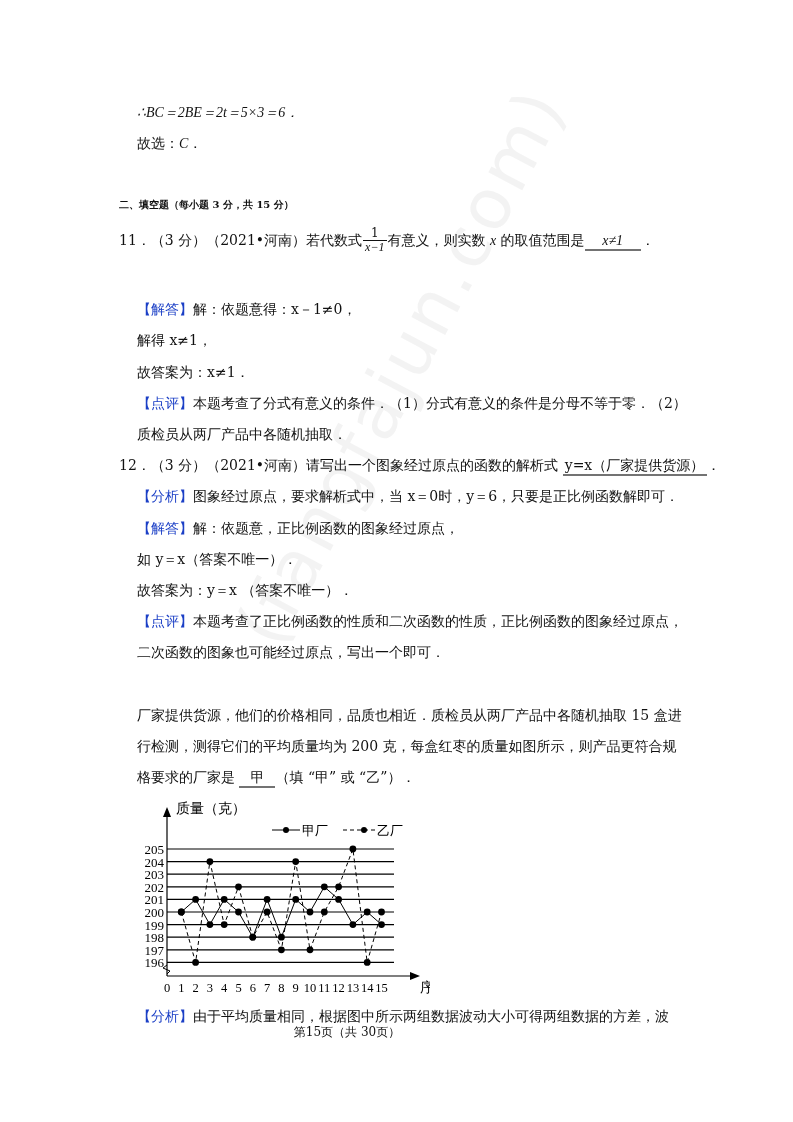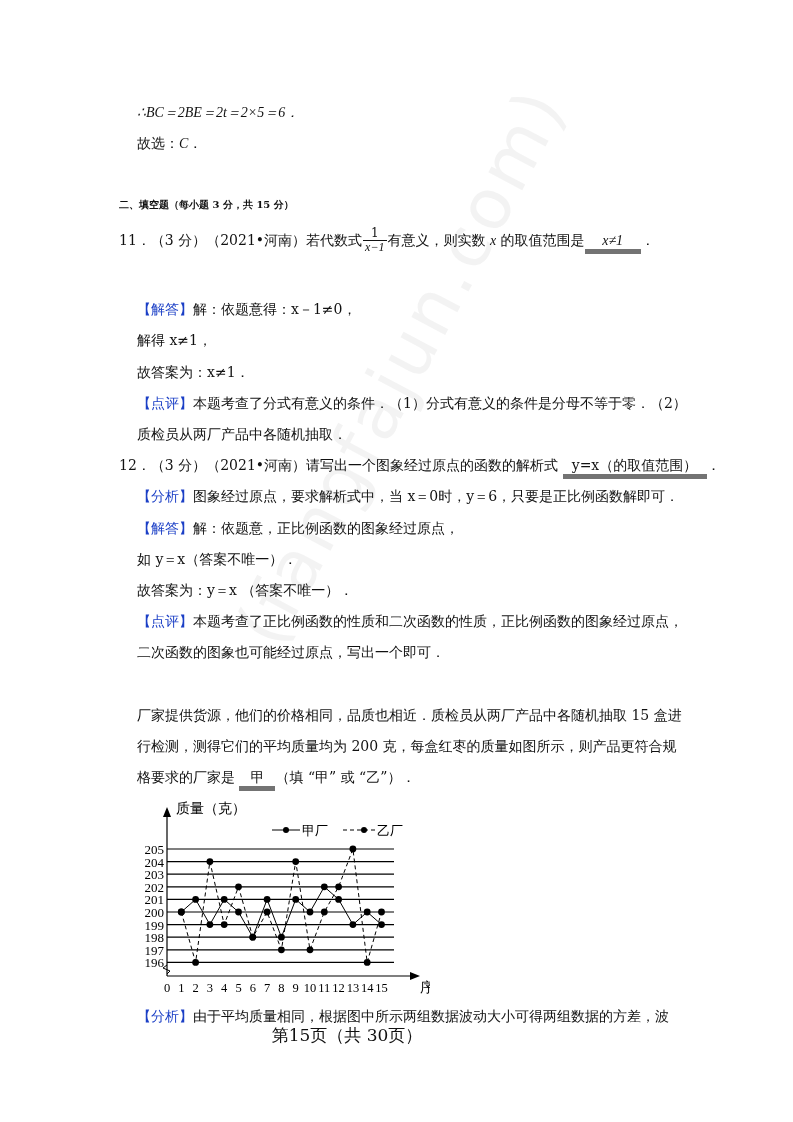--- a/index.html
+++ b/index.html
@@ -3,40 +3,40 @@
 <meta charset="utf-8">
 <style>
   html, body { margin: 0; padding: 0; background: #ffffff; }
   body { width: 793px; height: 1122px; position: relative; overflow: hidden;
          font-family: "DejaVu Serif", "Liberation Serif", serif; color: #111; }
   .page { position: absolute; left: 0; top: 0; width: 793px; height: 1122px; }
   .line { position: absolute; font-size: 14px; line-height: 20px; white-space: nowrap; }
   .i { font-family: "Liberation Serif", serif; font-style: italic; }
   .lbl { color: #1b3fc6; }
   .sec { font-weight: bold; font-size: 10px; }
-  .blank { display: inline-block; border-bottom: 5px solid #737373; text-align: center; line-height: 17px; }
+  .blank { display: inline-block; border-bottom: 2px solid #737373; text-align: center; line-height: 17px; }
   .frac { display: inline-block; vertical-align: middle; text-align: center; font-size: 12px; line-height: 13px; margin: 0 1px; }
   .frac .num { display: block; border-bottom: 1px solid #111; padding: 0 2px; }
   .frac .den { display: block; padding: 0 2px; }
-  .footer { position: absolute; top: 1024px; left: 0; width: 694px; text-align: center; font-size: 17px; }
+  .footer { position: absolute; top: 1024px; left: 0; width: 694px; text-align: center; font-size: 12px; }
   .watermark { position: absolute; left: 220px; top: 620px; transform: rotate(-62deg); transform-origin: left top;
                font-family: "DejaVu Sans", sans-serif; font-size: 70px; color: rgba(180,180,180,0.16);
                white-space: nowrap; pointer-events: none; letter-spacing: 4px; }
   .chart { position: absolute; left: 130px; top: 795px; }
   .chart text { font-family: "Liberation Serif", serif; }
 </style>
 </head>
 <body>
 
 <div class="page">
 
   <div class="watermark">(fangfajun.com)</div>
 
   <div class="line" style="left:137px;top:102px">
-    <span class="i">∴BC＝2BE＝2t＝2×5＝6．</span>
+    <span class="i">∴BC＝2BE＝2t＝5×3＝6．</span>
   </div>
   <div class="line" style="left:137px;top:133px">
     <span>故选：</span><span class="i">C</span><span>．</span>
   </div>
 
   <div class="line sec" style="left:119px;top:195px">二、填空题（每小题 3 分，共 15 分）</div>
 
   <div class="line" style="left:119px;top:227px">
     <span>11．（3 分）（2021•河南）若代数式</span><span class="frac"><span class="num">1</span><span class="den i">x−1</span></span><span>有意义，则实数 </span><span class="i">x</span><span> 的取值范围是</span><span class="blank i" style="width:56px">x≠1</span><span>．</span>
   </div>
@@ -44,21 +44,21 @@
     <span class="lbl">【解答】</span><span>解：依题意得：x－1≠0，</span>
   </div>
   <div class="line" style="left:137px;top:330px">解得 x≠1，</div>
   <div class="line" style="left:137px;top:362px">故答案为：x≠1．</div>
   <div class="line" style="left:137px;top:393px">
     <span class="lbl">【点评】</span><span>本题考查了分式有意义的条件．（1）分式有意义的条件是分母不等于零．（2）</span>
   </div>
   <div class="line" style="left:137px;top:424px">质检员从两厂产品中各随机抽取．</div>
 
   <div class="line" style="left:119px;top:455px">
-    <span>12．（3 分）（2021•河南）请写出一个图象经过原点的函数的解析式 </span><span class="blank" style="width:144px">y=x（的取值范围）</span><span>．</span>
+    <span>12．（3 分）（2021•河南）请写出一个图象经过原点的函数的解析式 </span><span class="blank" style="width:144px">y=x（厂家提供货源）</span><span>．</span>
   </div>
   <div class="line" style="left:137px;top:486px">
     <span class="lbl">【分析】</span><span>图象经过原点，要求解析式中，当 x＝0时，y＝6，只要是正比例函数解即可．</span>
   </div>
   <div class="line" style="left:137px;top:518px">
     <span class="lbl">【解答】</span><span>解：依题意，正比例函数的图象经过原点，</span>
   </div>
   <div class="line" style="left:137px;top:549px">如 y＝x（答案不唯一）．</div>
   <div class="line" style="left:137px;top:580px">故答案为：y＝x （答案不唯一）．</div>
   <div class="line" style="left:137px;top:642px">二次函数的图象也可能经过原点，写出一个即可．</div>

